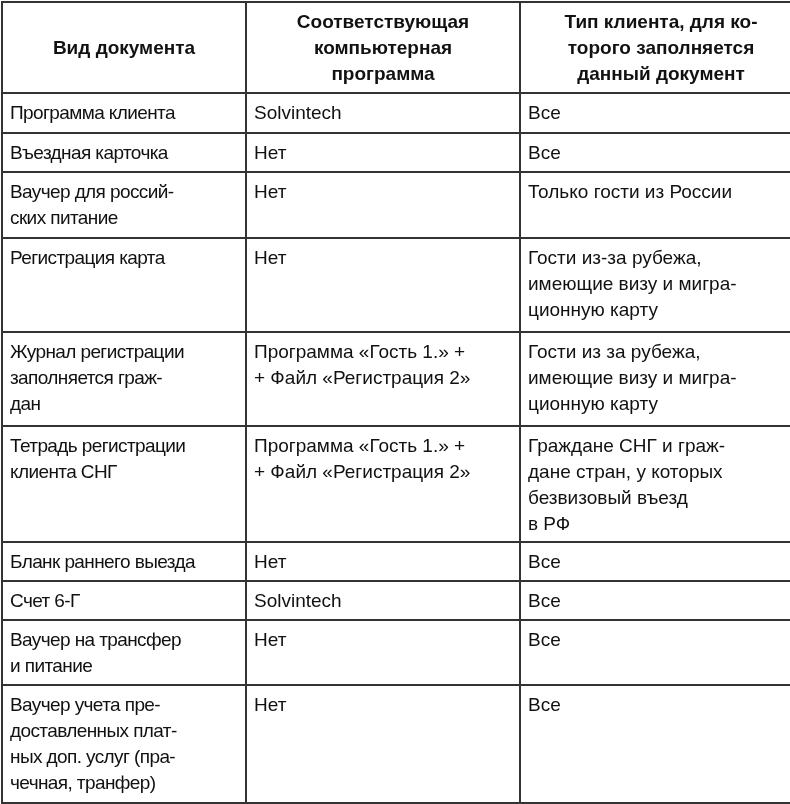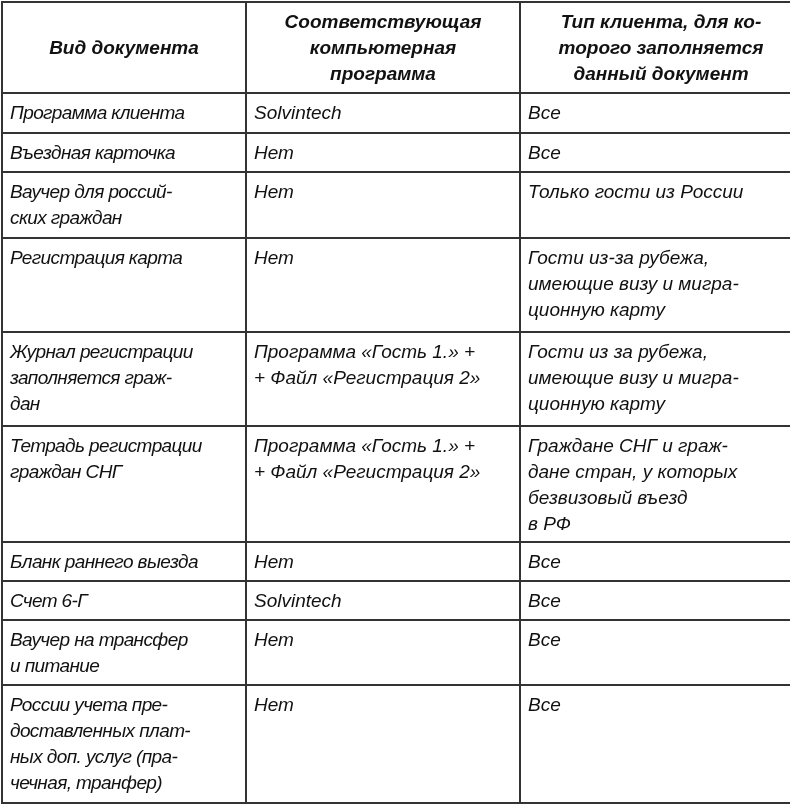--- a/index.html
+++ b/index.html
@@ -14,21 +14,20 @@
   }
   table.doc-table td, table.doc-table th {
     border: 2px solid #333;
     vertical-align: top;
     padding: 6px 7px 4px 7px;
     font-size: 19px;
     line-height: 26px;
     font-weight: normal;
     text-align: left;
     word-wrap: break-word;
-    font-style: italic;
   }
   table.doc-table th {
     font-weight: bold;
     text-align: center;
     vertical-align: middle;
     padding: 4px 6px;
     font-size: 19px;
     line-height: 26px;
   }
   col.c1 { width: 244px; }
@@ -82,21 +81,21 @@
         <td>
           <span class="line">Нет</span>
         </td>
         <td>
           <span class="line">Все</span>
         </td>
       </tr>
       <tr style="height: 66px;">
         <td>
           <span class="line cond">Ваучер для россий-</span>
-          <span class="line cond">ских граждан</span>
+          <span class="line cond">ских питание</span>
         </td>
         <td>
           <span class="line">Нет</span>
         </td>
         <td>
           <span class="line">Только гости из России</span>
         </td>
       </tr>
       <tr style="height: 94px;">
         <td>
@@ -123,21 +122,21 @@
         </td>
         <td>
           <span class="line">Гости из за рубежа,</span>
           <span class="line">имеющие визу и мигра-</span>
           <span class="line">ционную карту</span>
         </td>
       </tr>
       <tr style="height: 116px;">
         <td>
           <span class="line cond">Тетрадь регистрации</span>
-          <span class="line cond">граждан СНГ</span>
+          <span class="line cond">клиента СНГ</span>
         </td>
         <td>
           <span class="line">Программа «Гость 1.» +</span>
           <span class="line">+ Файл «Регистрация 2»</span>
         </td>
         <td>
           <span class="line">Граждане СНГ и граж-</span>
           <span class="line">дане стран, у которых</span>
           <span class="line">безвизовый въезд</span>
           <span class="line">в РФ</span>
@@ -172,21 +171,21 @@
         </td>
         <td>
           <span class="line">Нет</span>
         </td>
         <td>
           <span class="line">Все</span>
         </td>
       </tr>
       <tr style="height: 118px;">
         <td>
-          <span class="line cond">России учета пре-</span>
+          <span class="line cond">Ваучер учета пре-</span>
           <span class="line cond">доставленных плат-</span>
           <span class="line cond">ных доп. услуг (пра-</span>
           <span class="line cond">чечная, транфер)</span>
         </td>
         <td>
           <span class="line">Нет</span>
         </td>
         <td>
           <span class="line">Все</span>
         </td>

